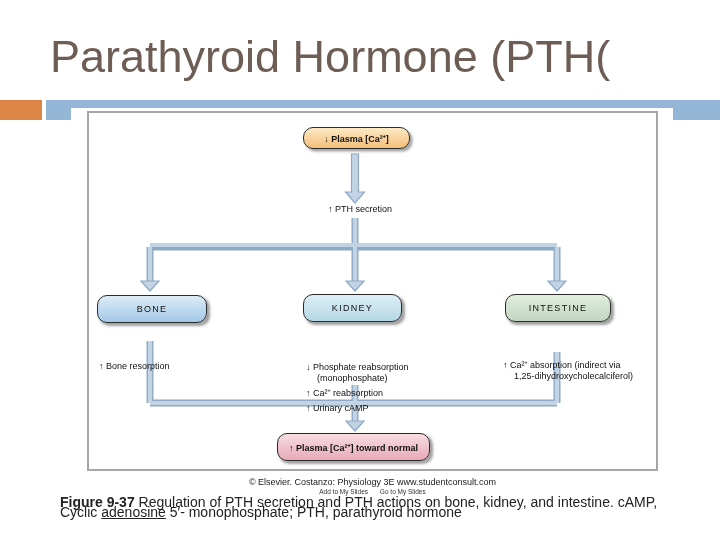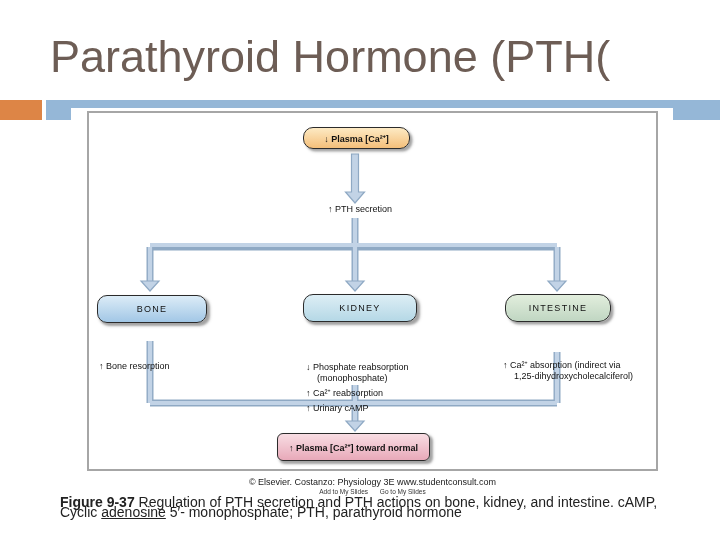--- a/index.html
+++ b/index.html
@@ -26,23 +26,23 @@
   .conn-inner { stroke:#C2D3E6; stroke-width:4.2; fill:none; }
   .arrow-solid { fill:#C2D3E6; stroke:#8FA9C4; stroke-width:1.2; }
   
   .box {
     position:absolute; display:flex; align-items:center; justify-content:center;
     border:1.4px solid #2B2B2B; border-radius:10px; font-size:9px; color:#111;
     box-shadow:2.5px 2.5px 2.5px rgba(70,70,70,0.5); text-align:center;
   }
   .stimulus-box { left:303px; top:127px; width:107px; height:22px; font-weight:bold; background:linear-gradient(#FDEAC4,#F4BF7A); }
   .bone-box { left:97px; top:295px; width:110px; height:28px; letter-spacing:1.3px; background:linear-gradient(#DCECF7,#A2C7E6); }
-  .kidney-box { left:303px; top:294px; width:114px; height:28px; letter-spacing:1.3px; background:linear-gradient(#DDEEF5,#B5D8E6); }
-  .intestine-box { left:505px; top:294px; width:106px; height:28px; letter-spacing:1.3px; background:linear-gradient(#E2EEDD,#C0D6C2);border-radius:12px; }
-  .result-box { left:277px; top:433px; width:153px; height:28px; font-weight:bold; background:linear-gradient(#F8DDE3,#E8A9B9);border-radius:6px; }
+  .kidney-box { left:303px; top:294px; width:99px; height:28px; letter-spacing:1.3px; background:linear-gradient(#DDEEF5,#B5D8E6); }
+  .intestine-box { left:505px; top:294px; width:106px; height:28px; letter-spacing:1.3px; background:linear-gradient(#E2EEDD,#C0D6C2); }
+  .result-box { left:277px; top:433px; width:153px; height:28px; font-weight:bold; background:linear-gradient(#F8DDE3,#E8A9B9); }
   
   .secretion-label { position:absolute; left:280px; top:204px; width:160px; text-align:center; font-size:9px; color:#111; }
   .fx { position:absolute; font-size:9px; line-height:11px; color:#111;margin-top:34px; }
   .fx .fx-line { padding-left:11px; text-indent:-11px; margin-bottom:4px; }
   .fx-bone { left:99px; top:327px; width:120px; }
   .fx-kidney { left:306px; top:328px; width:124px; }
   .fx-intestine { left:503px; top:326px; width:132px; }
   
   .copyright { position:absolute; left:87px; top:477px; width:571px; text-align:center; font-size:9px; color:#1a1a1a; }
   .slides-links { position:absolute; left:87px; top:488px; width:571px; text-align:center; font-size:6.5px; color:#333; }

